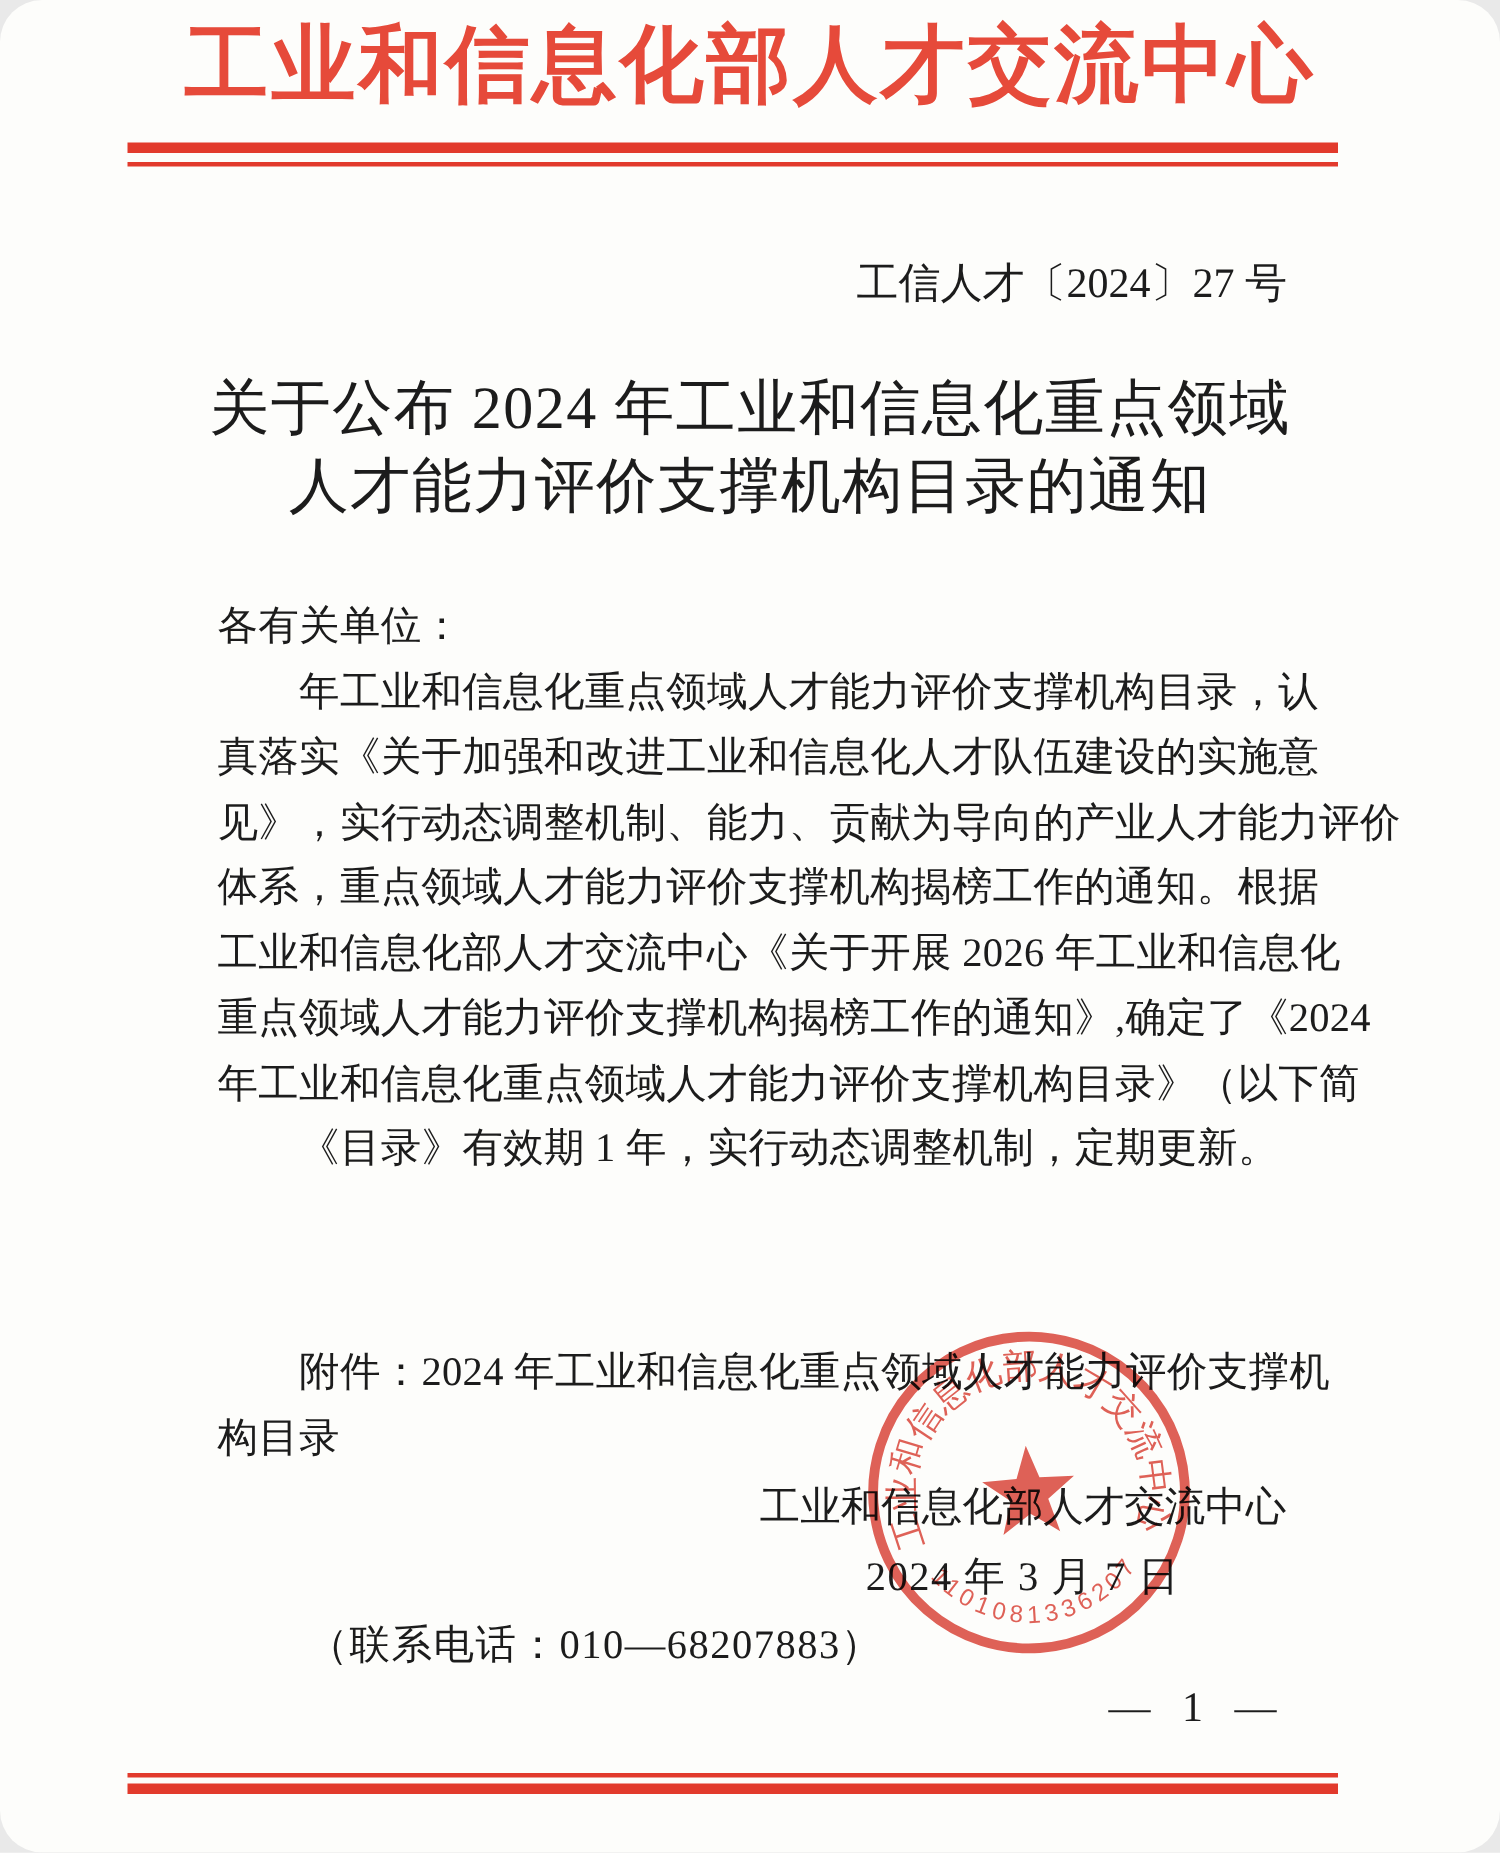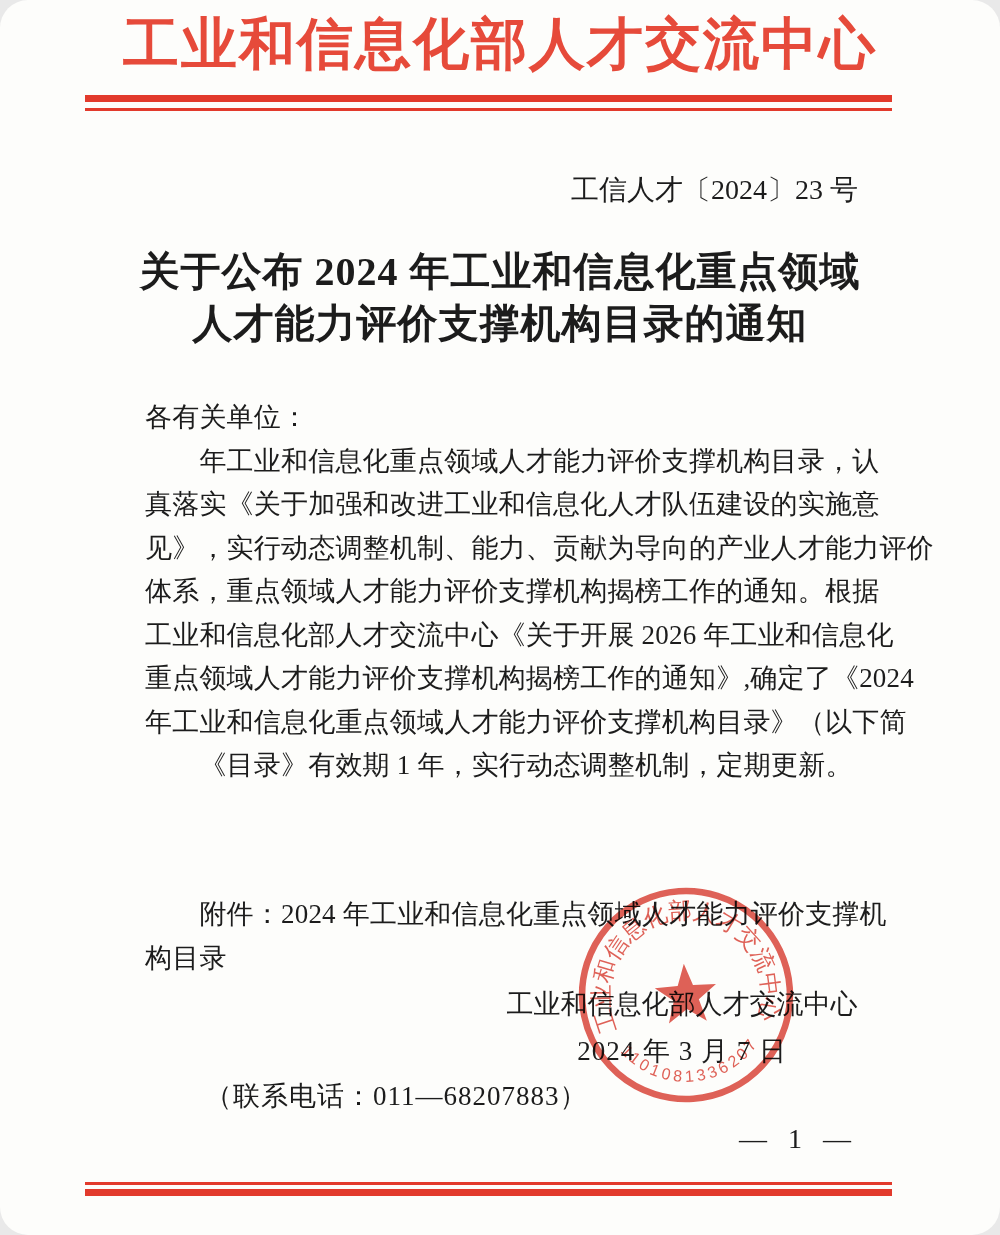--- a/index.html
+++ b/index.html
@@ -30,21 +30,21 @@
   
   .docnum {
     position:absolute; top:170px; left:0; right:142px;
     text-align:right;
     font-size:28px; line-height:40px;
   }
   
   .doc-title {
     position:absolute; top:246px; left:0; right:0;
     text-align:center;
-    font-size:40px; line-height:52px; font-weight:bold;
+    font-size:40px; line-height:52px; font-weight:normal;
     letter-spacing:1px;
   }
   
   .body-block {
     position:absolute; left:145px; width:760px;
     font-size:27px; line-height:43.5px;
     letter-spacing:0.2px;
     white-space:nowrap;
   }
   .body-main       { top:396px; }
@@ -82,21 +82,21 @@
 </head>
 <body>
 
 <div class="page">
 
   <div class="letterhead">工业和信息化部人才交流中心</div>
 
   <div class="rule rule-top-thick"></div>
   <div class="rule rule-top-thin"></div>
 
-  <div class="docnum">工信人才〔2024〕23 号</div>
+  <div class="docnum">工信人才〔2024〕27 号</div>
 
   <div class="doc-title">
     <div>关于公布 2024 年工业和信息化重点领域</div>
     <div>人才能力评价支撑机构目录的通知</div>
   </div>
 
   <div class="body-block body-main">
       <div>各有关单位：</div>
       <div>　　年工业和信息化重点领域人才能力评价支撑机构目录，认</div>
       <div>真落实《关于加强和改进工业和信息化人才队伍建设的实施意</div>
@@ -109,21 +109,21 @@
     </div>
 
   <div class="body-block attachment-block">
       <div>　　附件：2024 年工业和信息化重点领域人才能力评价支撑机</div>
       <div>构目录</div>
     </div>
 
   <div class="sig-line sig-org">工业和信息化部人才交流中心</div>
   <div class="sig-line sig-date">2024 年 3 月 7 日</div>
 
-  <div class="contact">（联系电话：011—68207883）</div>
+  <div class="contact">（联系电话：010—68207883）</div>
 
   <div class="pagenum">— 1 —</div>
 
   <svg class="seal" viewBox="0 0 222 222">
     <circle cx="111" cy="111" r="103" fill="none" stroke="#d93a2e" stroke-width="6.5"></circle>
     <polygon fill="#d93a2e" points="111,80 118.6,101.5 141.4,102.1 123.4,116 129.8,137.9 111,125 92.2,137.9 98.6,116 80.6,102.1 103.4,101.5"></polygon>
     <path id="sealArcTop" d="M 42.1 143.1 A 76 76 0 1 1 179.9 143.1" fill="none"></path>
     <path id="sealArcBottom" d="M 43.2 164 A 86 86 0 0 0 178.8 164" fill="none"></path>
     <text font-size="23" font-family="Liberation Serif, DejaVu Serif, serif" text-anchor="middle">
       <textPath href="#sealArcTop" startOffset="50%">工业和信息化部人才交流中心</textPath>

